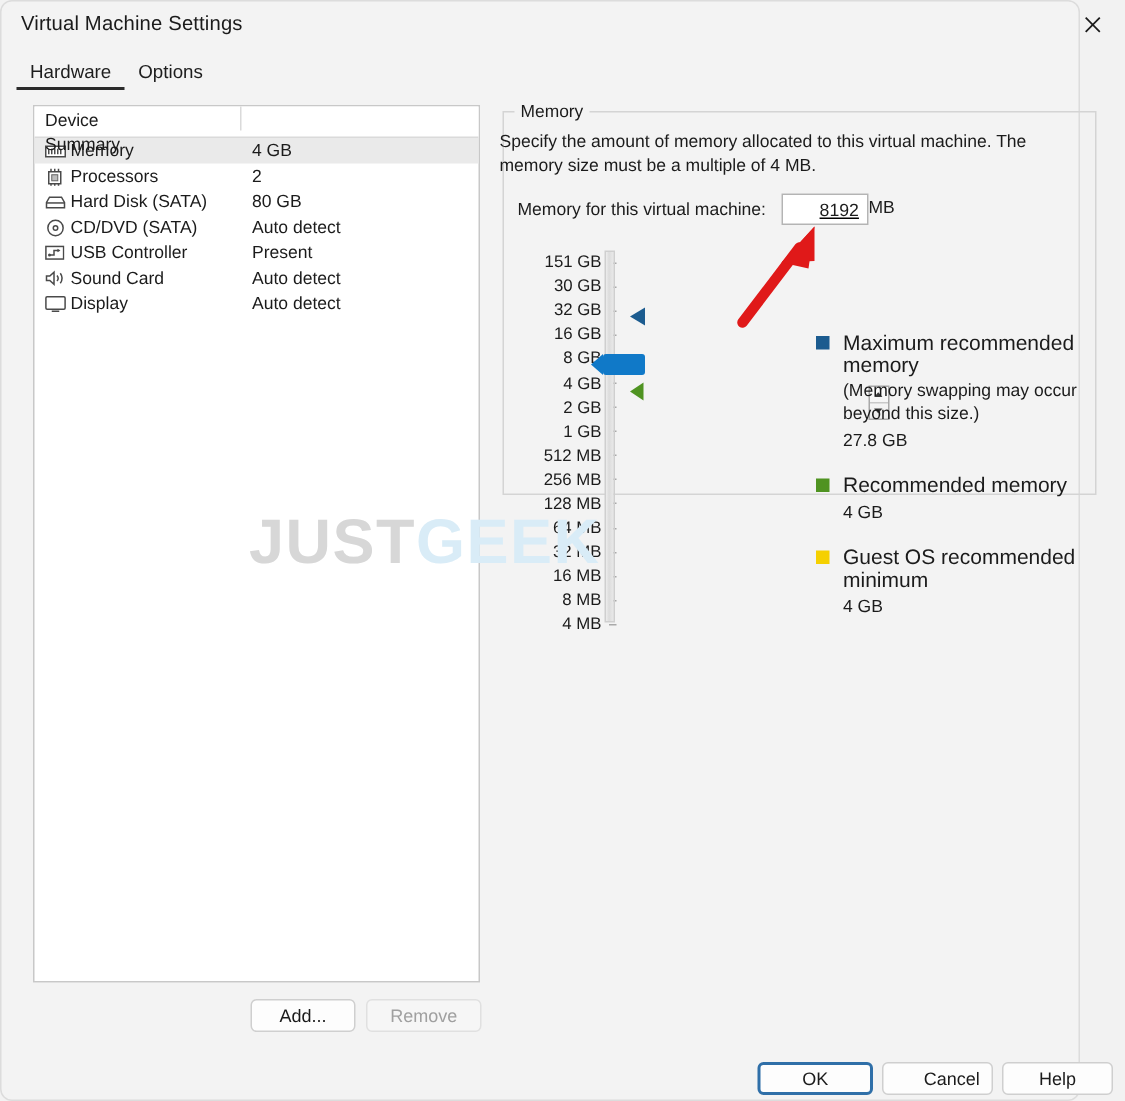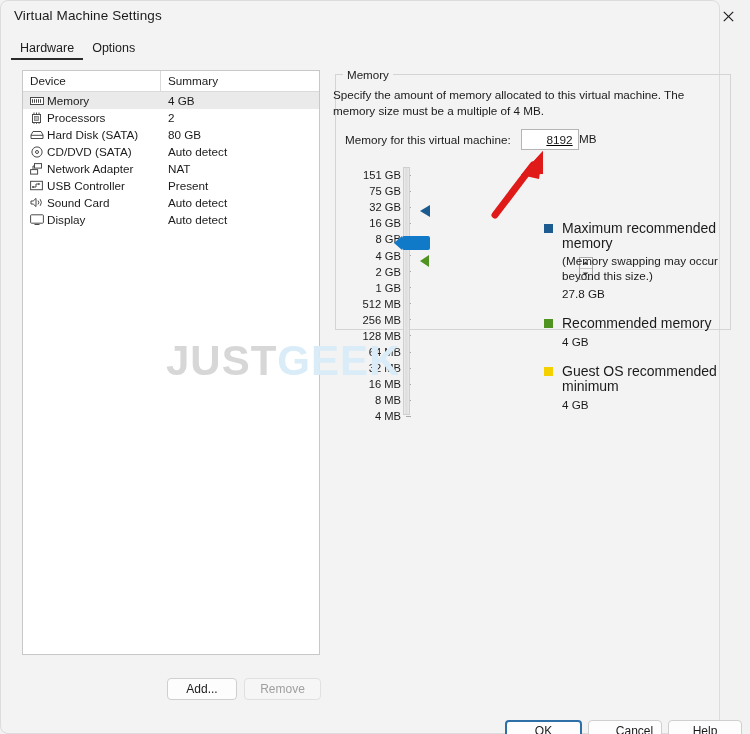--- a/index.html
+++ b/index.html
@@ -58,20 +58,21 @@
   #device-panel {
     position: absolute; left: 21px; top: 69px;
     width: 298px; height: 585px;
     background: #ffffff;
     border: 1px solid #c8c8c8;
   }
   #device-header {
     display: flex; height: 21px;
     border-bottom: 1px solid #dadada;
     background: #ffffff;
+    flex-direction: column;
   }
   .hdr-cell {
     font-size: 11.7px; color: #1b1b1b;
     padding: 3px 0 0 7px;
     position: relative;
   }
   .hdr-device { width: 138px; border-right: 1px solid #dadada; }
   .hdr-summary { flex: 1; }
   .dev-row {
     display: flex; height: 17px; align-items: center;
@@ -242,21 +243,21 @@
   #wm-geek { color: #d9ecf7; }
 
   
   .btn {
     font-family: "Liberation Sans", sans-serif;
     font-size: 12px; color: #1b1b1b;
     background: #fdfdfd;
     border: 1px solid #cfcfcf;
     border-radius: 4px;
     cursor: default;
-    display: flex; align-items: center; justify-content: center; margin-top: 12px;
+    display: flex; align-items: center; justify-content: center;
   }
   .btn.disabled { color: #a0a0a0; background: #f6f6f6; border-color: #e0e0e0; }
   .btn.primary { border: 2px solid #2f6fa8; background: #fdfdfd; }
   #btn-add { position: absolute; left: 166px; top: 665px; width: 70px; height: 22px; }
   #btn-remove { position: absolute; left: 243px; top: 665px; width: 77px; height: 22px; }
   #btn-ok { position: absolute; left: 504px; top: 707px; width: 77px; height: 22px; }
   #btn-cancel { position: absolute; left: 587px; top: 707px; width: 74px; height: 22px; padding-left: 19px; }
   #btn-help { position: absolute; left: 667px; top: 707px; width: 74px; height: 22px; }
 </style>
 </head>
@@ -340,33 +341,20 @@
           <svg width="12" height="12" viewBox="0 0 12 12">
             <circle cx="6" cy="6" r="5.1" fill="#ffffff" stroke="#4a4a4a" stroke-width="1"></circle>
             <circle cx="6" cy="6" r="1.5" fill="none" stroke="#4a4a4a" stroke-width="1"></circle>
           </svg>
         </span>
         <span>CD/DVD (SATA)</span>
       </div>
       <div class="dev-sum">Auto detect</div>
     </div>
 
-    <div class="dev-row">
-      <div class="dev-name">
-        <span class="dev-ico">
-          <svg width="13" height="12" viewBox="0 0 13 12">
-            <rect x="4.5" y="0.6" width="7" height="4.5" fill="#ffffff" stroke="#4a4a4a" stroke-width="1"></rect>
-            <rect x="0.6" y="6.6" width="7" height="4.5" fill="#ffffff" stroke="#4a4a4a" stroke-width="1"></rect>
-            <path d="M3 6.6 L3 3 L4.5 3" fill="none" stroke="#4a4a4a" stroke-width="1"></path>
-          </svg>
-        </span>
-        <span>Network Adapter</span>
-      </div>
-      <div class="dev-sum">NAT</div>
-    </div>
 
     <div class="dev-row">
       <div class="dev-name">
         <span class="dev-ico">
           <svg width="13" height="11" viewBox="0 0 13 11">
             <rect x="0.6" y="1.3" width="11.8" height="8.4" fill="#ffffff" stroke="#4a4a4a" stroke-width="1"></rect>
             <path d="M3 7 L6 7 L6 4 L9.5 4" fill="none" stroke="#4a4a4a" stroke-width="1"></path>
             <circle cx="3" cy="7" r="1" fill="#4a4a4a"></circle>
             <path d="M8.3 2.8 L10.3 4 L8.3 5.2 Z" fill="#4a4a4a"></path>
           </svg>
@@ -427,21 +415,21 @@
     </span>
   </div>
   <div id="mem-unit">MB</div>
 
   <div id="scale">
     <div class="scale-row">
         <span>151 GB</span>
         <span class="scale-tick"></span>
       </div>
     <div class="scale-row">
-        <span>75 GB</span>
+        <span>30 GB</span>
         <span class="scale-tick"></span>
       </div>
     <div class="scale-row">
         <span>32 GB</span>
         <span class="scale-tick"></span>
       </div>
     <div class="scale-row">
         <span>16 GB</span>
         <span class="scale-tick"></span>
       </div>

